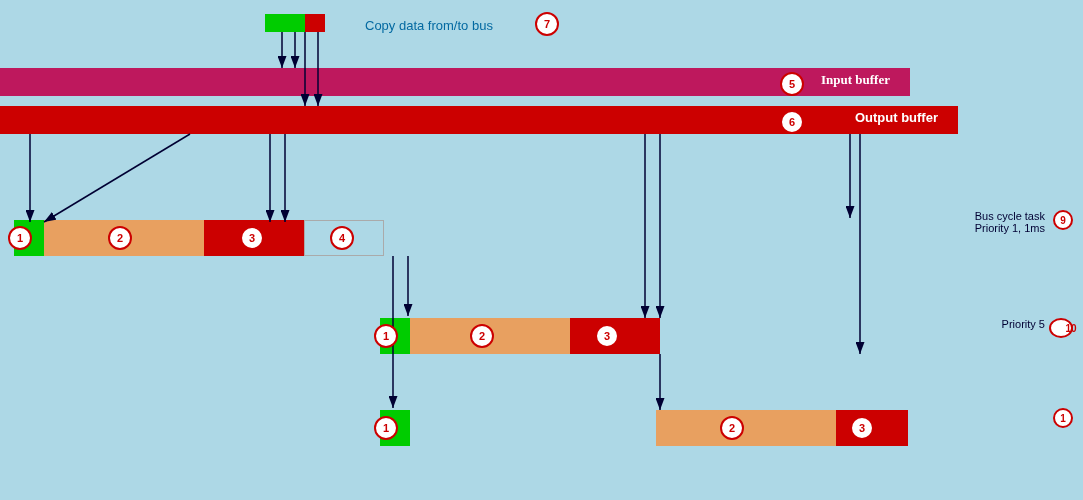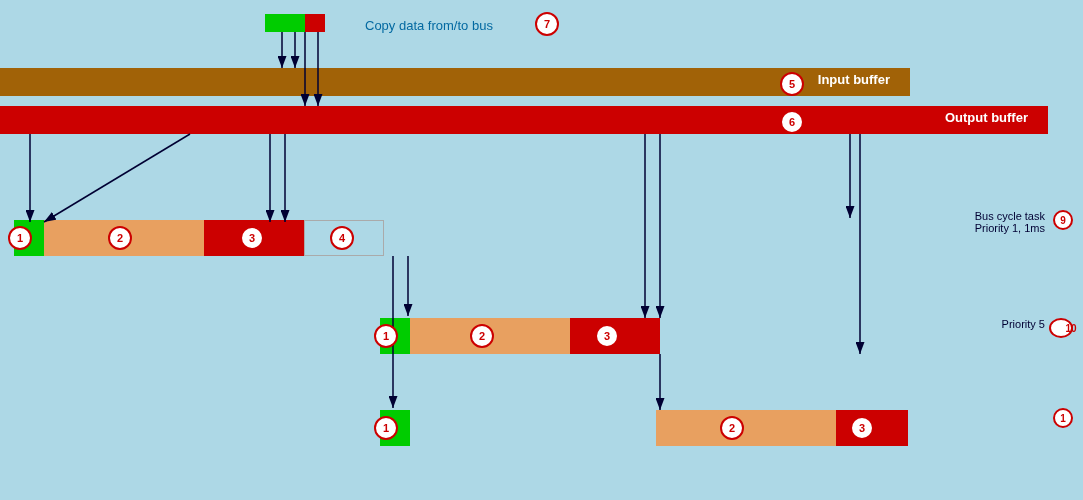--- a/index.html
+++ b/index.html
@@ -13,27 +13,28 @@
       overflow: hidden;
     }
 
     
     .input-buffer {
       position: absolute;
       left: 0;
       top: 68px;
       width: 910px;
       height: 28px;
-      background: #a16207;
+      background: #be185d;
+      font-family: Liberation Serif, serif;
     }
     .output-buffer {
       position: absolute;
       left: 0;
       top: 106px;
-      width: 1048px;
+      width: 958px;
       height: 28px;
       background: #cc0000;
     }
 
     
     .buffer-label {
       position: absolute;
       color: white;
       font-weight: bold;
       font-size: 13px;

